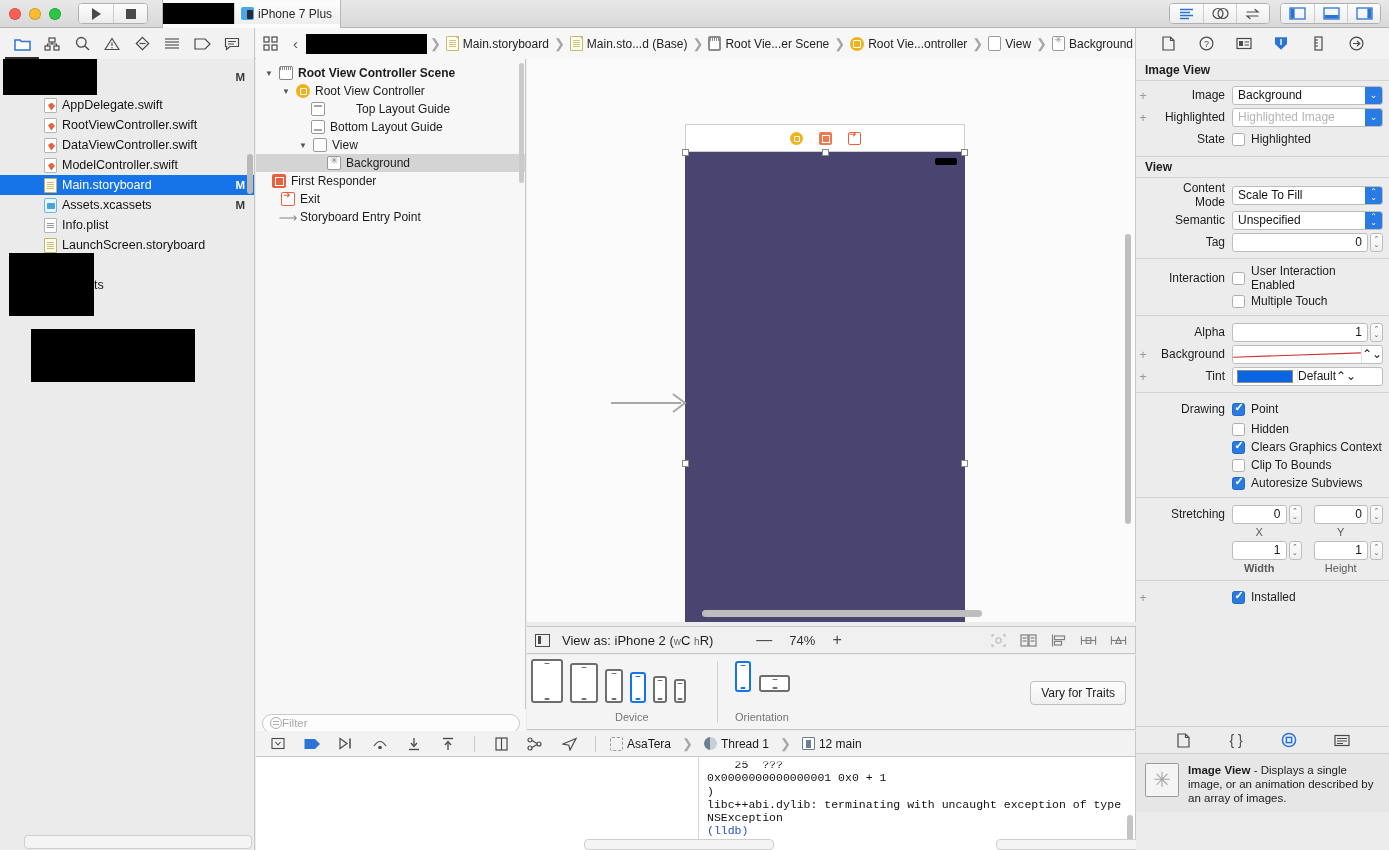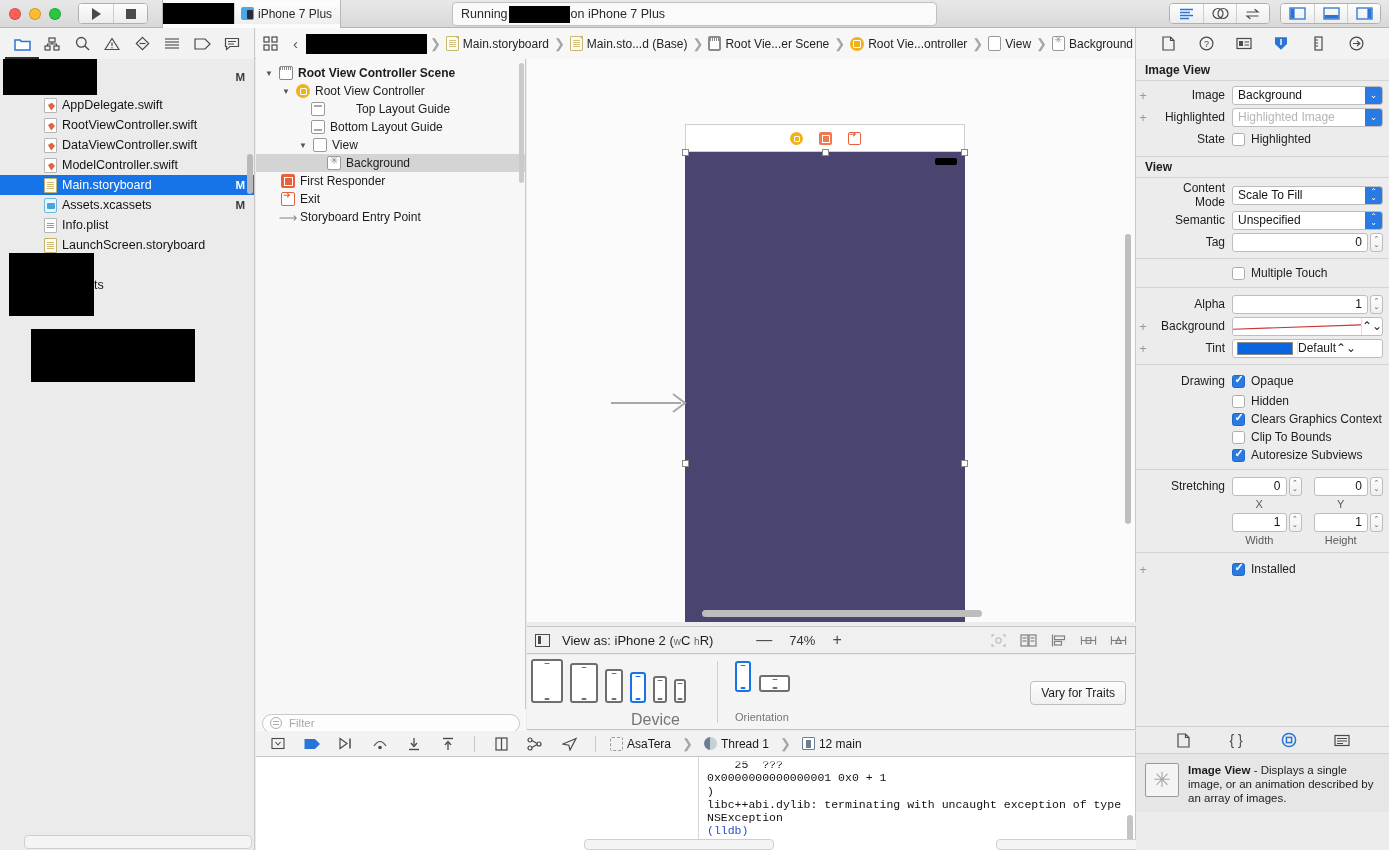--- a/index.html
+++ b/index.html
@@ -270,21 +270,21 @@
   .outline-scroll {
     position: absolute; right: 1px; top: 4px; width: 5px; height: 120px;
     background: #cacaca; border-radius: 3px;
   }
   .filter-wrap {
     position: absolute; left: 256px; bottom: 113px; width: 270px; height: 28px;
     background: #f7f7f7; display: flex; align-items: center; padding: 0 6px;
   }
   .filter-field {
     flex: 1; height: 19px; border: 1px solid #c9c9c9; border-radius: 10px;
-    background: #fdfdfd; display: flex; align-items: center; gap: 7px; padding: 8px 7px;
+    background: #fdfdfd; display: flex; align-items: center; gap: 0; padding: 8px 7px;
   }
   .filter-ico {
     width: 12px; height: 12px; border-radius: 50%; border: 1.3px solid #aeaeae;
     position: relative; flex: none;
   }
   .filter-ico::after {
     content: ""; position: absolute; left: 2px; top: 3px; right: 2px; height: 1px;
     background: #aeaeae; box-shadow: 0 3px 0 #aeaeae;
   }
   .filter-field .ph { font-size: 11.5px; color: #a8a8a8; }
@@ -383,21 +383,21 @@
     content: ""; position: absolute; left: 50%; transform: translateX(-50%);
     top: 1.5px; width: 5px; height: 1.5px; background: #6e6e6e; border-radius: 1px;
   }
   .dev.on::before { background: #1773e8; }
   .dev::after {
     content: ""; position: absolute; left: 50%; transform: translateX(-50%);
     bottom: 1.5px; width: 5px; height: 1.5px; background: #6e6e6e; border-radius: 1px;
   }
   .dev.on::after { background: #1773e8; }
   .dev-lbl {
-    position: absolute; left: 104px; top: 56px; font-size: 16px; color: #767676;
+    position: absolute; left: 88px; top: 56px; font-size: 11px; color: #767676;
   }
   .divider-v {
     position: absolute; left: 190px; top: 6px; width: 1px; height: 62px; background: #cfcfcf;
   }
   .ori-group { position: absolute; left: 208px; top: 6px; display: flex; align-items: flex-end; gap: 8px; }
   .ori-lbl { position: absolute; left: 208px; top: 56px; font-size: 11px; color: #767676; }
   .vary-btn {
     position: absolute; right: 9px; top: 26px;
     padding: 4px 10px; font-size: 12px; color: #1c1c1c;
     background: linear-gradient(#fdfdfd,#f0f0f0);
@@ -587,25 +587,20 @@
     </div>
 
     <div class="scheme">
       <div class="redact"></div>
       <div class="scheme-dev">
         <div class="sim-ico"></div>
         <span>iPhone 7 Plus</span>
       </div>
     </div>
 
-    <div class="status-field">
-      <span>Running</span>
-      <span class="redact"></span>
-      <span>on iPhone 7 Plus</span>
-    </div>
 
     <div class="tb-right">
       <div class="tb-group">
         <div>
           <svg width="15" height="12" viewBox="0 0 15 12">
             <g stroke="#2a74d6" stroke-width="1.4">
               <line x1="1" y1="1.5" x2="14" y2="1.5"></line>
                 <line x1="1" y1="4.5" x2="11" y2="4.5"></line>
               <line x1="1" y1="7.5" x2="14" y2="7.5"></line>
                 <line x1="1" y1="10.5" x2="10" y2="10.5"></line>
@@ -883,21 +878,21 @@
       </div>
       <div class="orow" style="padding-left:42px;">
         <span class="tri">▼</span>
         <span class="oic oic-view"></span>
         <span>View</span>
       </div>
       <div class="orow sel" style="padding-left:71px;">
         <span class="oic oic-imgv"></span>
         <span>Background</span>
       </div>
-      <div class="orow" style="padding-left:25px;">
+      <div class="orow" style="padding-left:16px;">
         <span class="oic oic-fr"></span>
         <span>First Responder</span>
       </div>
       <div class="orow" style="padding-left:25px;">
         <span class="oic oic-exit"></span>
         <span>Exit</span>
       </div>
       <div class="orow" style="padding-left:25px;">
         <span class="oic oic-arrow">⟶</span>
         <span>Storyboard Entry Point</span>
@@ -1182,20 +1177,26 @@
       <span class="ilabel">Tag</span>
       <span class="stepfield">0</span>
       <span class="stepper">
           <span>⌃</span>
           <span>⌄</span>
         </span>
     </div>
 
     <div class="divider-h"></div>
 
+    <div class="irow">
+      <span class="plus"></span>
+      <span class="ilabel">Interaction</span>
+      <span class="cbx"></span>
+      <span class="cbx-label">User Interaction Enabled</span>
+    </div>
     <div class="ind-row">
       <span class="cbx"></span>
       <span class="cbx-label">Multiple Touch</span>
     </div>
 
     <div class="divider-h"></div>
 
     <div class="irow">
       <span class="plus"></span>
       <span class="ilabel">Alpha</span>
@@ -1228,21 +1229,21 @@
         <span class="chev"><span>⌃</span><span>⌄</span></span>
       </span>
     </div>
 
     <div class="divider-h"></div>
 
     <div class="irow">
       <span class="plus"></span>
       <span class="ilabel">Drawing</span>
       <span class="cbx on"></span>
-      <span class="cbx-label">Opaque</span>
+      <span class="cbx-label">Point</span>
     </div>
     <div class="ind-row">
       <span class="cbx"></span>
       <span class="cbx-label">Hidden</span>
     </div>
     <div class="ind-row">
       <span class="cbx on"></span>
       <span class="cbx-label">Clears Graphics Context</span>
     </div>
     <div class="ind-row">
@@ -1289,21 +1290,21 @@
         </span>
       <span class="stepfield" style="max-width:58px;margin-left:12px;">1</span>
       <span class="stepper">
           <span>⌃</span>
           <span>⌄</span>
         </span>
     </div>
     <div class="irow" style="min-height:14px;">
       <span class="plus"></span>
         <span class="ilabel"></span>
-      <span class="stretch-lbl" style="flex:1;max-width:58px;">Width</span>
+      <span class="stretch-lbl" style="flex:1;max-width:58px;font-weight:bold;">Width</span>
       <span style="width:15px;"></span>
       <span class="stretch-lbl" style="flex:1;max-width:58px;margin-left:12px;">Height</span>
       <span style="width:15px;"></span>
     </div>
 
     <div class="divider-h"></div>
 
     <div class="irow">
       <span class="plus">+</span>
       <span class="ilabel"></span>

